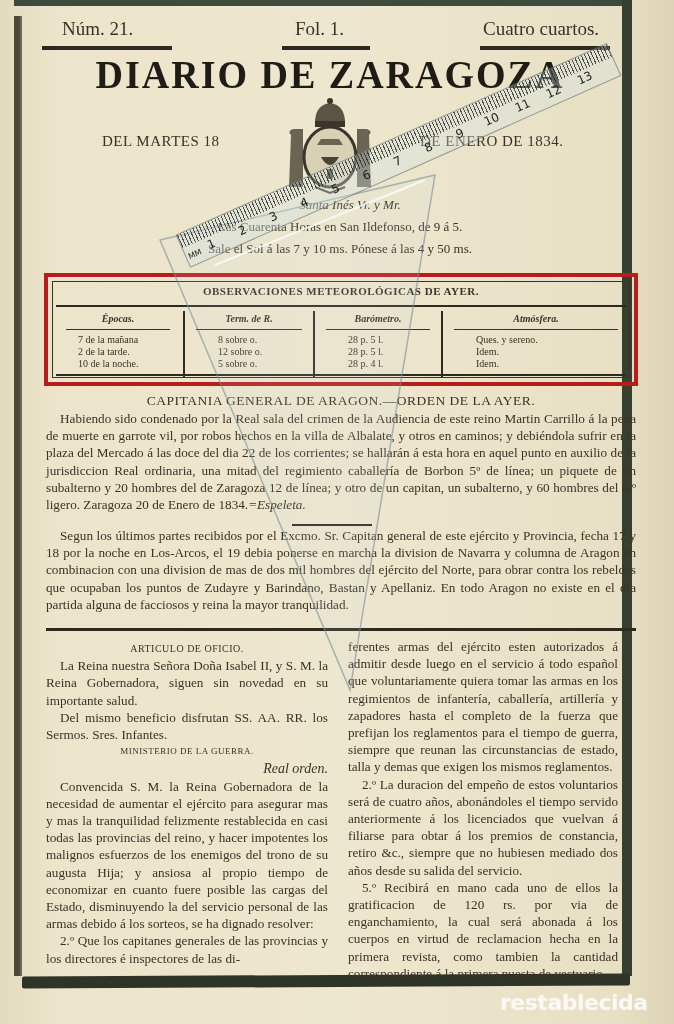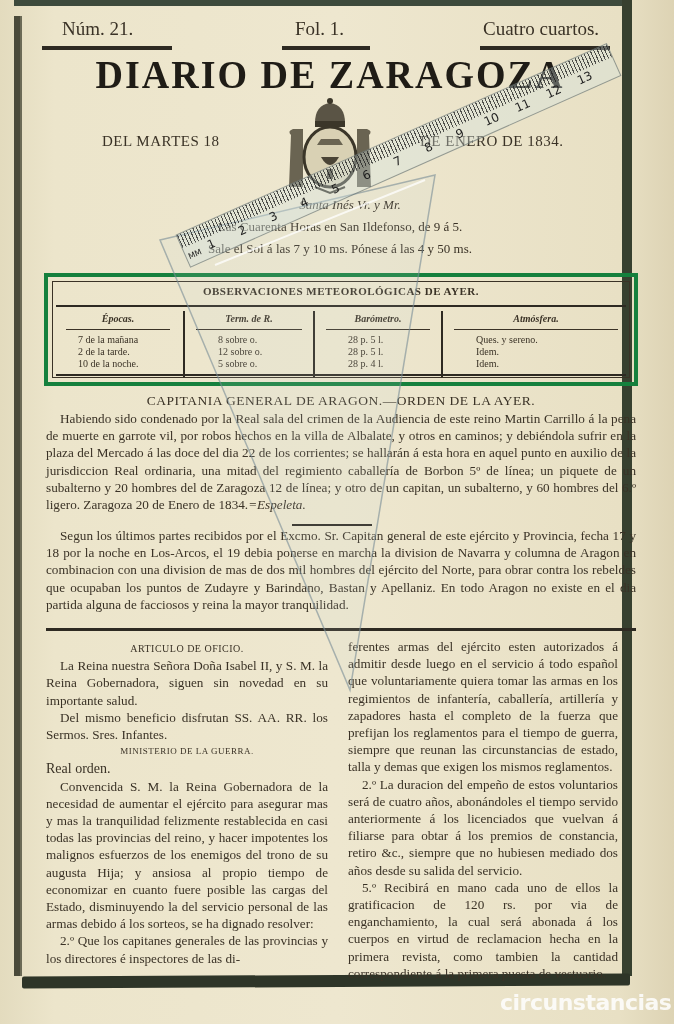--- a/index.html
+++ b/index.html
@@ -16,38 +16,38 @@
   .header-row{position:absolute;left:40px;top:18px;width:575px;height:30px;font-size:19px;}
   .hdr-item{position:absolute;top:0;}
   .hdr-rule{position:absolute;height:4px;background:#2e2a22;top:28px;}
   .masthead{position:absolute;left:90px;top:52px;width:480px;text-align:center;
             font-family:"Liberation Serif",serif;font-weight:bold;font-size:38px;letter-spacing:2px;color:#1f1c16;
             transform:scaleY(1.05);}
   .dateline{position:absolute;top:133px;font-size:15px;letter-spacing:0.5px;}
   .emblem{position:absolute;left:285px;top:95px;width:90px;height:100px;}
   .saint{position:absolute;left:200px;top:197px;width:300px;text-align:center;font-style:italic;font-size:13px;}
   .hours{position:absolute;left:150px;top:216px;width:380px;text-align:center;font-size:13px;line-height:22px;}
-  .met-box{position:absolute;left:44px;top:273px;width:594px;height:113px;border:4px solid #15803d;box-sizing:border-box;}
+  .met-box{position:absolute;left:44px;top:273px;width:594px;height:113px;border:4px solid #b91c1c;box-sizing:border-box;}
   .met-inner{position:absolute;left:4px;top:4px;right:4px;bottom:4px;border:1px solid #3a3226;}
   .met-title{position:absolute;left:0;right:0;top:8px;text-align:center;font-size:11px;font-weight:bold;letter-spacing:0.5px;}
   .met-rule{position:absolute;left:8px;right:8px;height:2px;background:#2e2a22;}
   .met-col{position:absolute;top:32px;height:70px;}
   .met-vr{position:absolute;top:34px;width:2px;height:66px;background:#2e2a22;}
   .met-head{font-style:italic;font-weight:bold;font-size:10px;text-align:center;padding-top:4px;}
   .met-subrule{height:1px;background:#3a3226;margin:5px 8px 4px;}
   .met-cell{font-size:10px;line-height:12px;}
   .section-title{position:absolute;text-align:center;font-size:13.5px;letter-spacing:0.5px;}
   .para{position:absolute;font-size:13.2px;line-height:17.2px;text-align:justify;}
   .para p{margin:0;text-indent:14px;}
   .short-rule{position:absolute;height:2px;background:#2e2a22;}
   .long-rule{position:absolute;height:3px;background:#2e2a22;}
   .col{position:absolute;font-size:13.2px;line-height:17.2px;text-align:justify;}
   .col p{margin:0;text-indent:14px;}
   .ministerio{text-align:center;font-size:9px;letter-spacing:0.5px;margin-top:10px;text-indent:0 !important;}
-  .realorden{text-align:left;font-size:14px;text-indent:0 !important;}
+  .realorden{text-align:right;font-style:italic;font-size:14px;text-indent:0 !important;}
   .art-title{text-align:center;font-size:10px;text-indent:0 !important;letter-spacing:0.5px;}
   .watermark{position:absolute;left:500px;top:990px;font-family:"DejaVu Sans",sans-serif;font-weight:bold;
              font-size:22px;color:#ffffff;opacity:0.85;letter-spacing:-0.5px;}
   .ruler{position:absolute;left:140px;top:150px;width:470px;height:34px;transform-origin:0 0;
          transform:rotate(-24deg) translate(-2px,92px);
          background:rgba(210,225,225,0.35);border:1px solid rgba(70,80,80,0.5);}
   .ruler-ticks{position:absolute;left:0;top:0;width:100%;height:14px;
          background:repeating-linear-gradient(90deg,rgba(30,30,30,0.75) 0 1px,transparent 1px 3.4px);}
   .ruler-num{position:absolute;top:15px;font-family:"DejaVu Sans",sans-serif;font-size:12px;color:#1e1e1e;}
   .triangle{position:absolute;left:0;top:0;width:674px;height:1024px;pointer-events:none;}
@@ -181,13 +181,13 @@
   <span class="ruler-num" style="left:194px">6</span>
   <span class="ruler-num" style="left:228px">7</span>
   <span class="ruler-num" style="left:262px">8</span>
   <span class="ruler-num" style="left:296px">9</span>
   <span class="ruler-num" style="left:327px">10</span>
   <span class="ruler-num" style="left:361px">11</span>
   <span class="ruler-num" style="left:395px">12</span>
   <span class="ruler-num" style="left:429px">13</span>
 </div>
 
-<div class="watermark">circunstancias</div>
+<div class="watermark">restablecida</div>
 
 </body></html>

